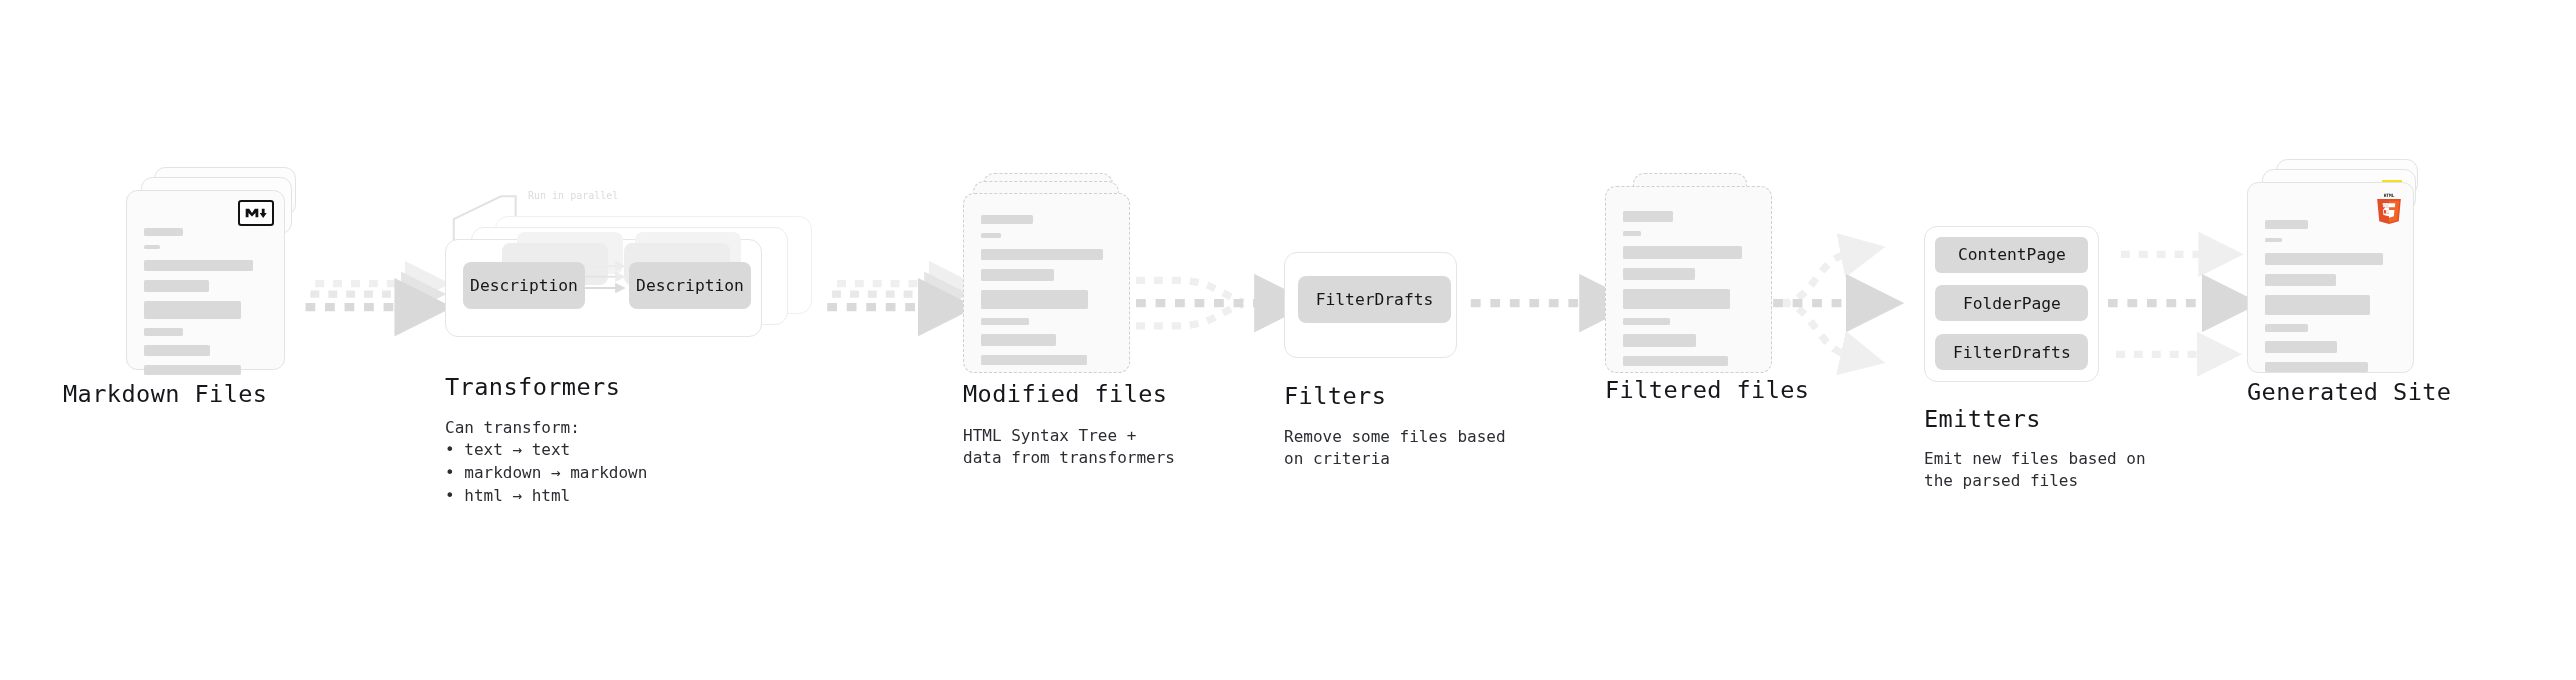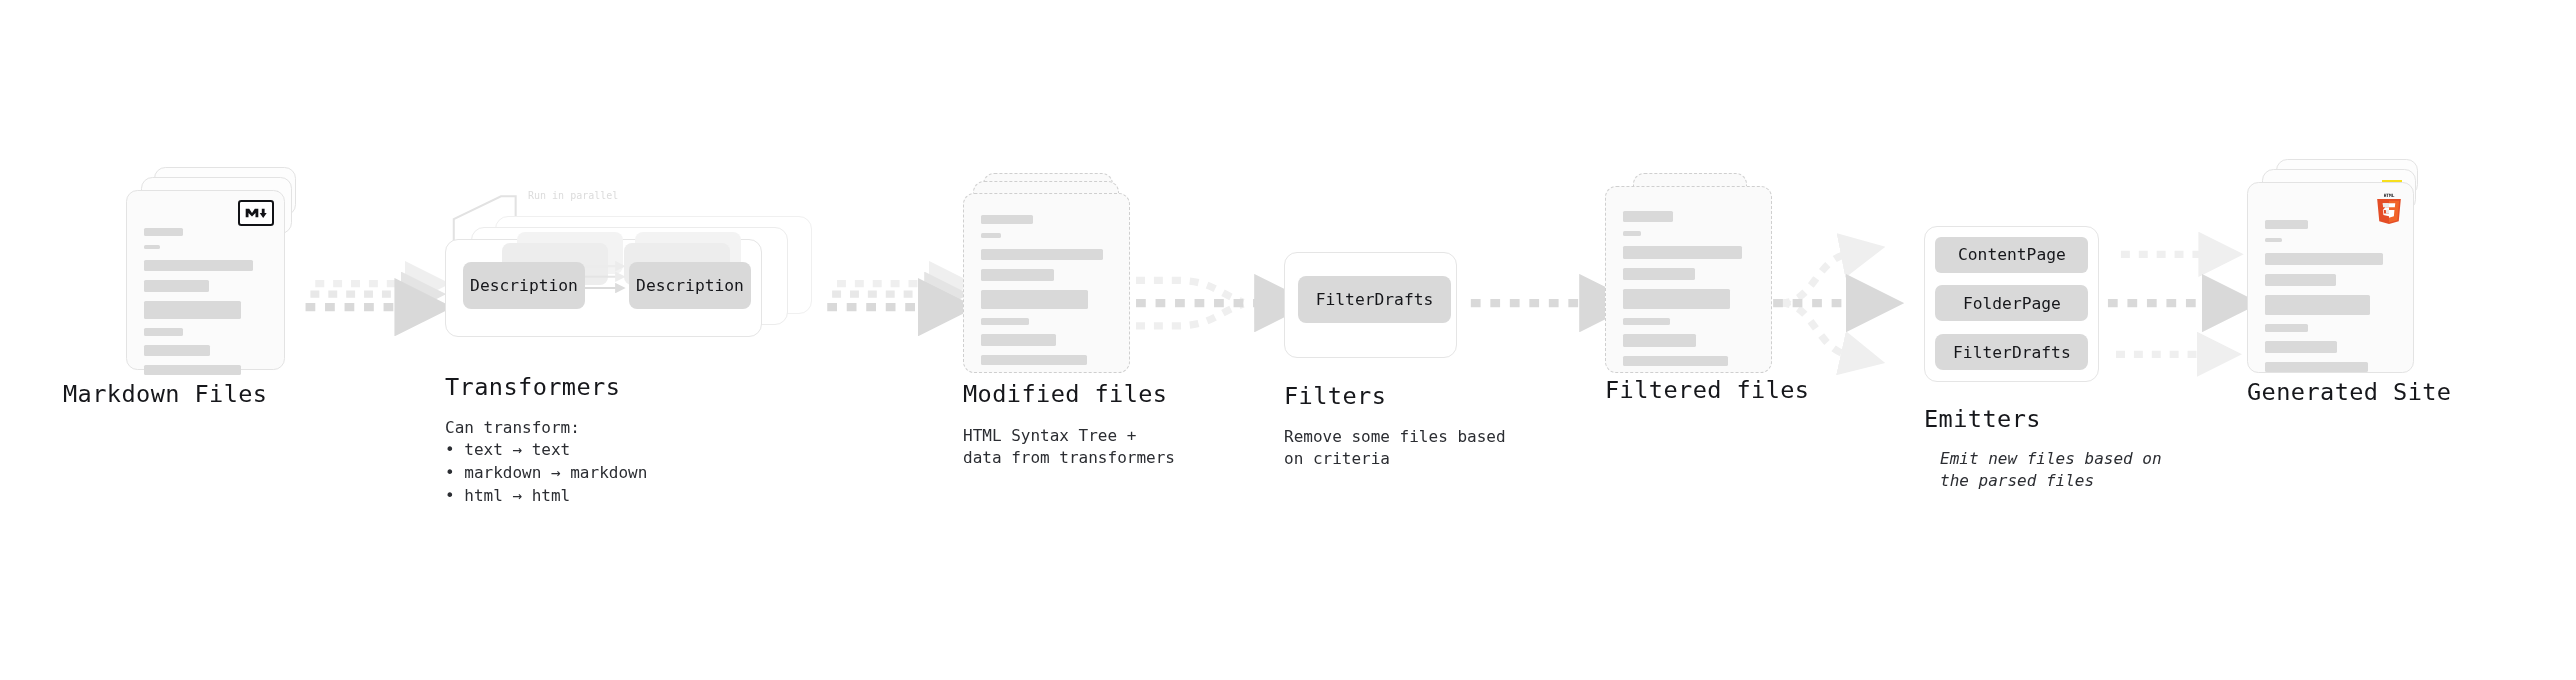--- a/index.html
+++ b/index.html
@@ -320,21 +320,21 @@
   </div>
 
   <div class="node" style="left:1924px; top:226px;">
     <div class="group-box" style="left:0px; top:0px; width:175px; height:156px;"></div>
 
     <div class="chip" style="left:11.4px; top:10.6px; width:153px; height:36px;border-radius:6px;">ContentPage</div>
     <div class="chip" style="left:11.4px; top:59px; width:153px; height:36px;border-radius:7px;">FolderPage</div>
     <div class="chip" style="left:11.4px; top:108px; width:153px; height:36px;">FilterDrafts</div>
 
     <div class="node-title" style="position:absolute; left:0px; top:179px;text-align:center;">Emitters</div>
-    <div class="node-sub" style="position:absolute; left:16px; top:211px; width:252px;font-style:italic;">Emit new files based on
+    <div class="node-sub" style="position:absolute; left:0px; top:211px; width:252px;">Emit new files based on
 the parsed files</div>
   </div>
 
   <div class="node" style="left:2247px; top:159px;">
     <div class="doc-stack" style="width:187px; height:252px;">
 
       <div class="doc blank" style="left:29px; top:0px; width:142px; height:37px;">
         <div class="badge" style="right:13px; top:8.1px; width:21px; height:11.4px;">
           <svg viewBox="0 0 26 14" width="21" height="11.4" aria-hidden="true">
             <text x="13" y="7" text-anchor="middle" font-family="DejaVu Sans Mono, monospace" font-size="6" font-weight="bold" fill="#111216">CSS</text>

